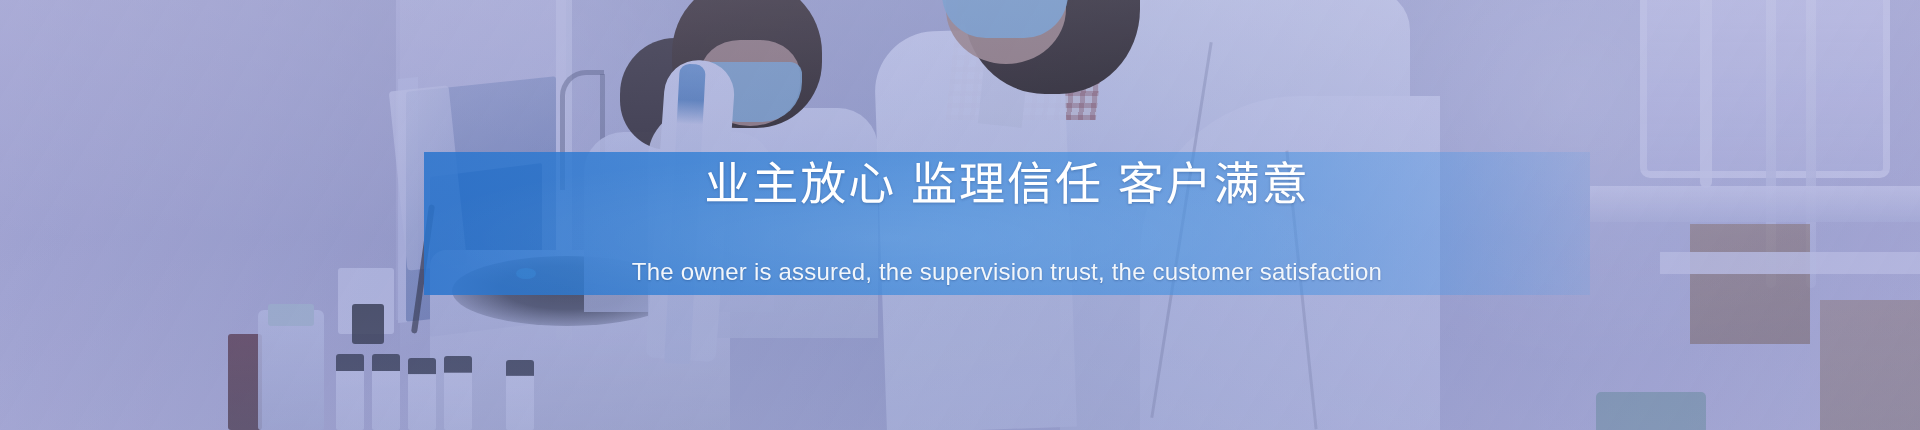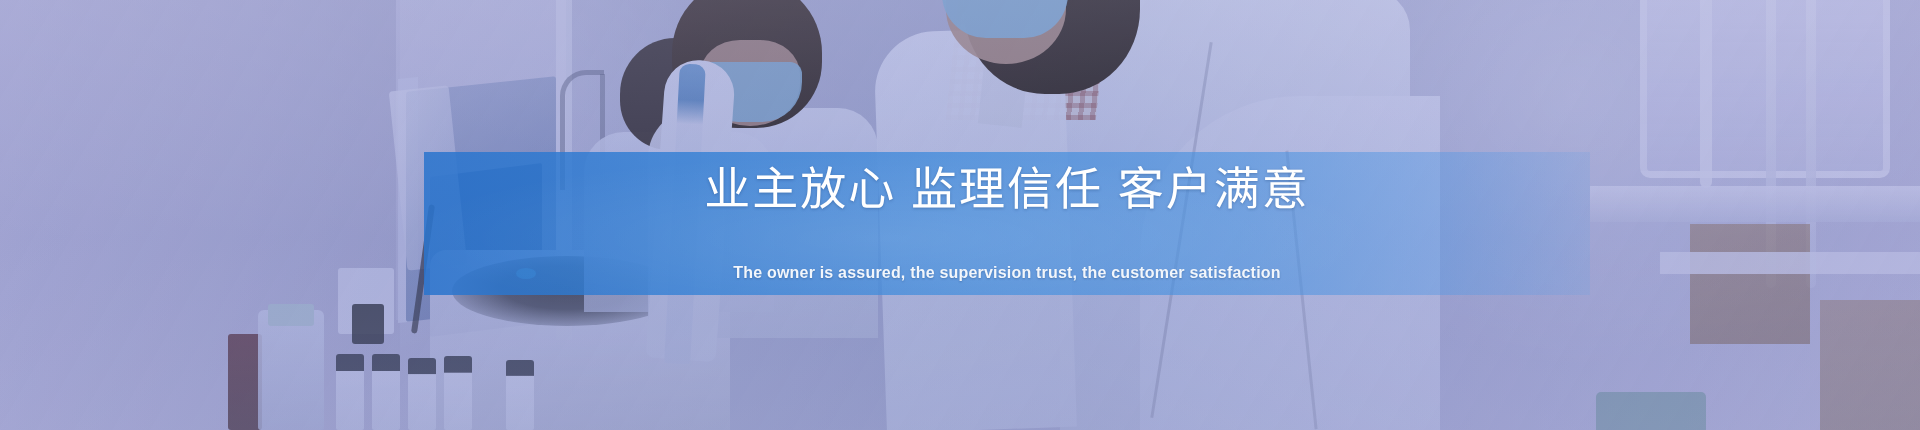--- a/index.html
+++ b/index.html
@@ -443,24 +443,24 @@
     color: #ffffff;
     font-size: 46px;
     line-height: 1.08;
     letter-spacing: 2px;
     font-weight: 400;
     white-space: nowrap;
     text-shadow: 0 1px 3px rgba(16,48,96,.30);
   }
   .subline {
     color: #f2f6fb;
-    font-size: 16px;
+    font-size: 24px;
     line-height: 1.2;
     letter-spacing: .2px;
-    font-weight: 700;
+    font-weight: 400;
     white-space: nowrap;
     text-shadow: 0 1px 2px rgba(16,48,96,.30);
     margin-top: 42px;
   }
 </style>
 </head>
 <body>
 
 <div class="banner">
 

